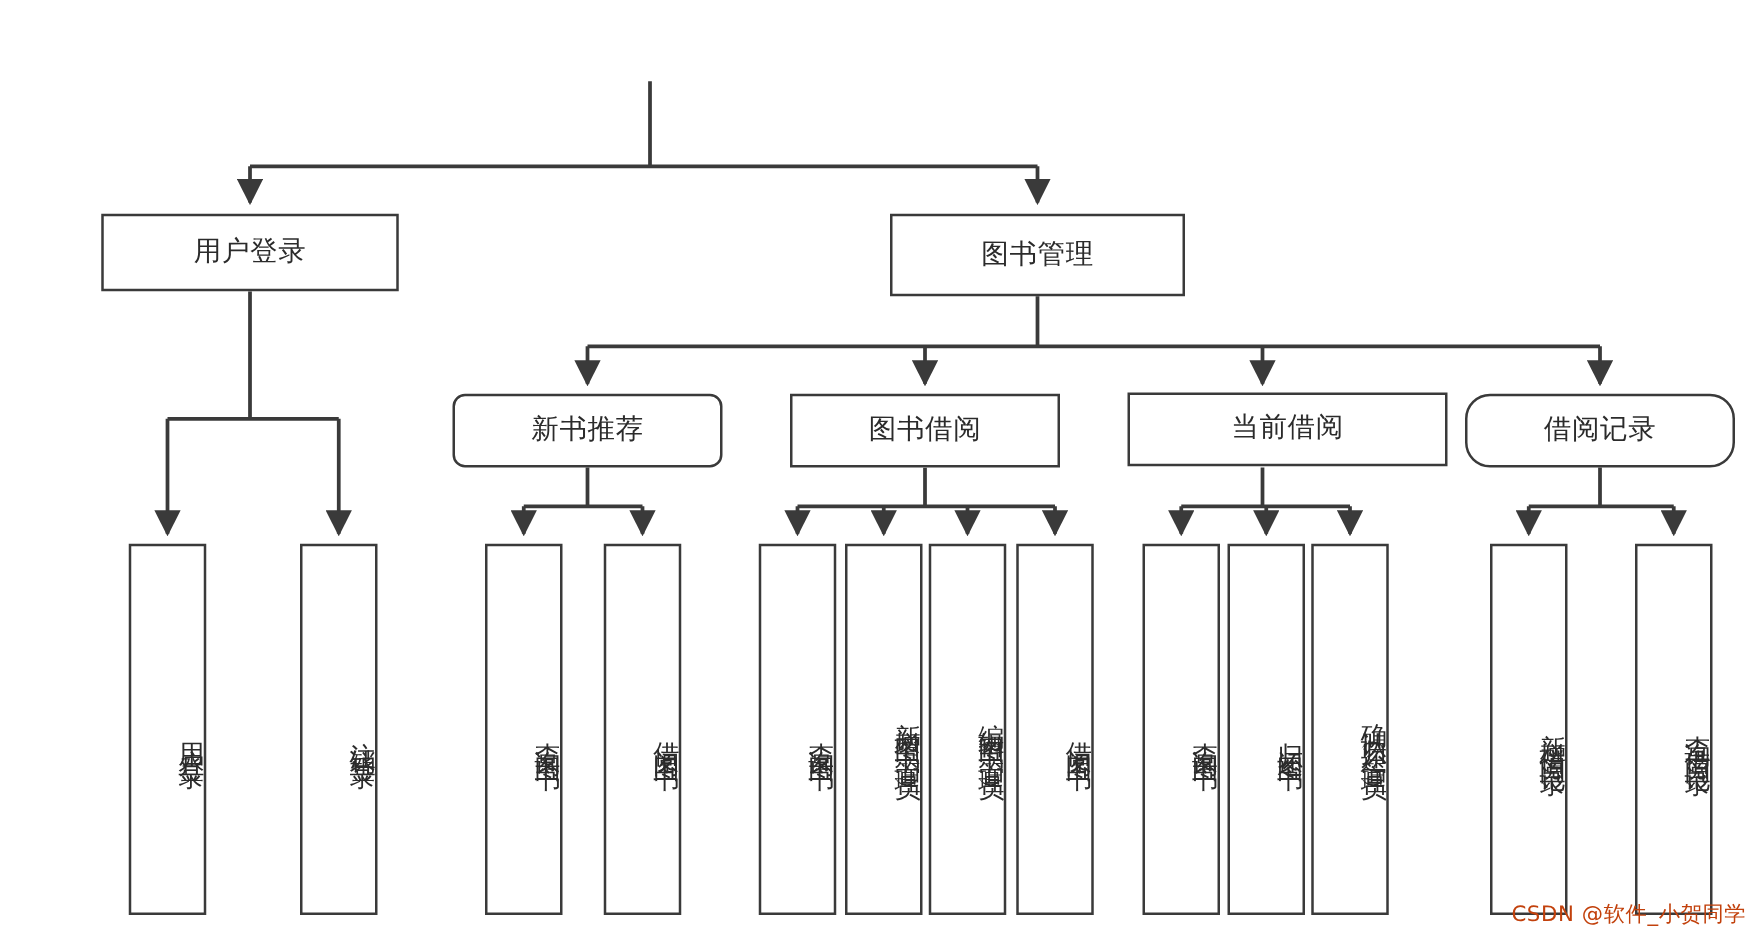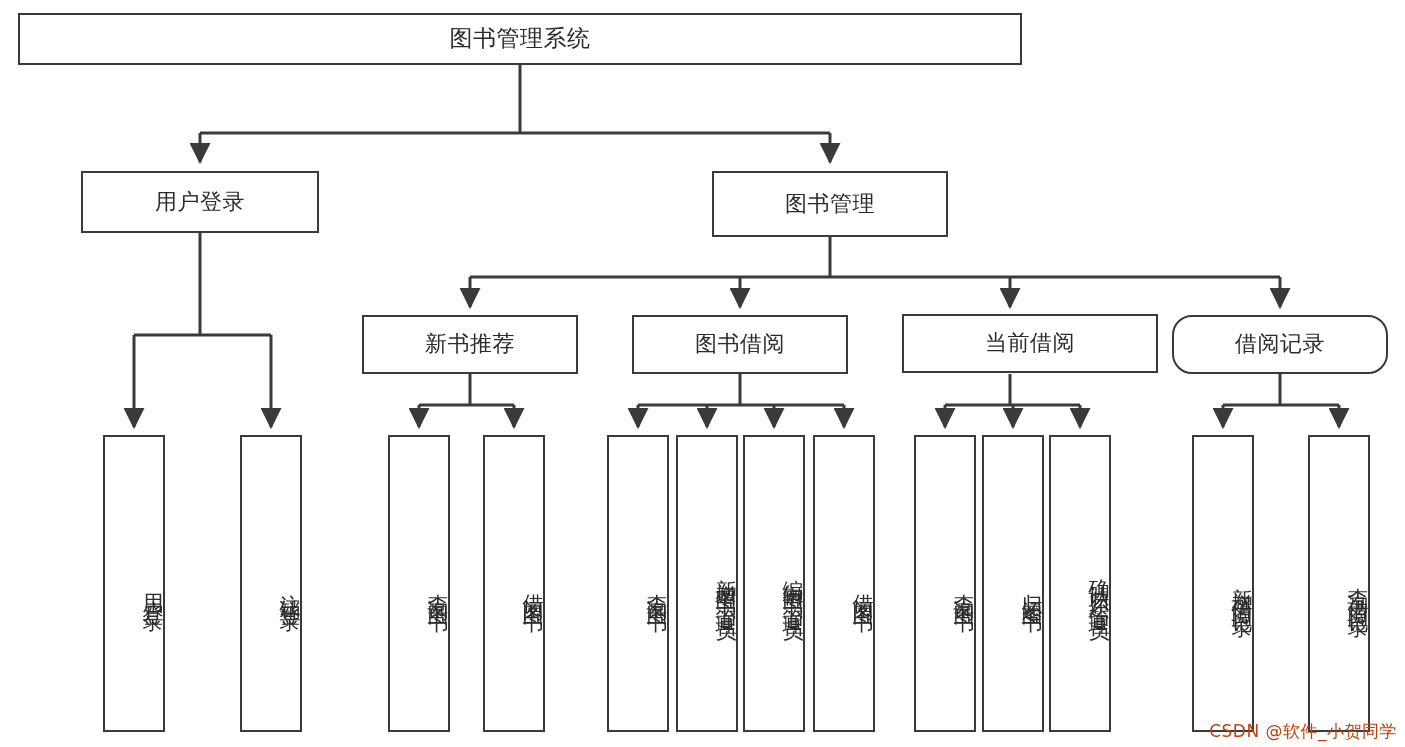--- a/index.html
+++ b/index.html
@@ -116,28 +116,27 @@
       <path d="M 1013 405 L 1013 427" marker-end="url(#arrow)"></path>
       <path d="M 1080 405 L 1080 427" marker-end="url(#arrow)"></path>
 
       <path d="M 1280 374 L 1280 405"></path>
       <path d="M 1223 405 L 1339 405"></path>
       <path d="M 1223 405 L 1223 427" marker-end="url(#arrow)"></path>
       <path d="M 1339 405 L 1339 427" marker-end="url(#arrow)"></path>
     </g>
   </svg>
 
-  <div class="node horiz root" id="root-node" style="left: 18px; top: 13px; width: 1004px; height: 52px;">图书管理系统</div>
 
   <div id="level2-layer">
       <div class="node horiz" style="left: 81px; top: 171px; width: 238px; height: 62px;">用户登录</div>
       <div class="node horiz" style="left: 712px; top: 171px; width: 236px; height: 66px;">图书管理</div>
     </div>
   <div id="level3-layer">
-      <div class="node horiz" style="left: 362px; top: 315px; width: 216px; height: 59px;">新书推荐</div>
+      <div class="node horiz" style="left: 362px; top: 315px; width: 216px; height: 59px; border-radius: 10px;">新书推荐</div>
       <div class="node horiz" style="left: 632px; top: 315px; width: 216px; height: 59px;">图书借阅</div>
       <div class="node horiz" style="left: 902px; top: 314px; width: 256px; height: 59px;">当前借阅</div>
       <div class="node horiz" style="left: 1172px; top: 315px; width: 216px; height: 59px; border-radius: 20px;">借阅记录</div>
     </div>
   <div id="leaf-layer">
       <div class="node vert" style="left: 103px; top: 435px; width: 62px; height: 297px;">
         <span class="vlabel">用户登录</span>
       </div>
       <div class="node vert" style="left: 240px; top: 435px; width: 62px; height: 297px;">
         <span class="vlabel">注销登录</span>

